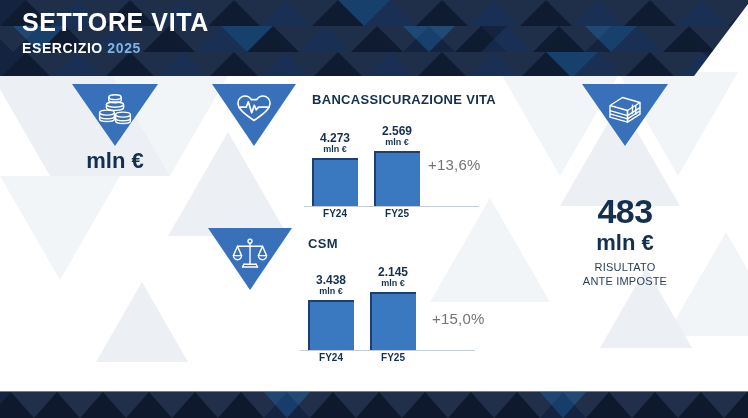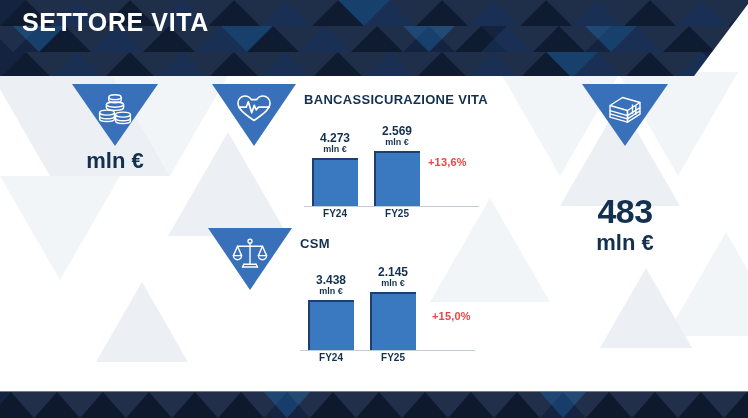--- a/index.html
+++ b/index.html
@@ -70,21 +70,21 @@
   .chart-block{position:absolute;z-index:6;}
   #chart-bancassicurazione{left:212px;top:84px;width:300px;height:140px;}
   #chart-csm{left:208px;top:228px;width:300px;height:148px;}
 
   .chart-icon{
     position:absolute;left:0;top:0;width:84px;height:62px;background:#3871b9;
     clip-path:polygon(0 0, 100% 0, 50% 100%);
   }
   .chart-icon svg{position:absolute;left:50%;top:9px;transform:translateX(-50%);}
   .chart-title{
-    position:absolute;left:92px;top:8px;
+    position:absolute;left:100px;top:8px;
     font-size:13px;font-weight:bold;color:#14304f;letter-spacing:.3px;
   }
 
   .plot{position:absolute;left:92px;top:30px;width:210px;height:110px;}
   .bars{position:absolute;left:0;bottom:18px;height:86px;width:160px;}
   .bar-wrap{position:absolute;bottom:0;width:46px;text-align:center;}
   .bar-wrap.b1{left:8px;}
   .bar-wrap.b2{left:70px;}
   .bar-lbl{font-size:12px;font-weight:bold;color:#14304f;line-height:1.05;white-space:nowrap;}
   .bar-unit{font-size:9px;font-weight:bold;color:#14304f;line-height:1.1;margin-top:1px;}
@@ -92,21 +92,21 @@
     width:46px;background:#3a79bf;margin:3px auto 0;
     border-top:2px solid #1d3f70;border-left:2px solid #1d3f70;
     box-sizing:border-box;
   }
   .axis{position:absolute;left:0;bottom:17px;width:175px;height:1px;background:#c3cbd4;}
   .tick-row{position:absolute;left:0;bottom:2px;width:160px;height:14px;}
   .tick{position:absolute;width:46px;text-align:center;font-size:10px;font-weight:bold;color:#14304f;}
   .tick.b1{left:8px;}
   .tick.b2{left:70px;}
   .delta{
-    position:absolute;font-size:11px;font-weight:bold;color:#ef4444;letter-spacing:.2px;
+    position:absolute;font-size:15px;font-weight:normal;color:#737373;letter-spacing:.2px;
   }
   #chart-bancassicurazione .delta{left:216px;top:72px;}
   #chart-csm .delta{left:224px;top:82px;}
 </style>
 </head>
 <body>
 
 <div id="root">
 
   <div class="bg-layer">
@@ -208,20 +208,21 @@
       <div class="hm b" style="left:546px;top:52px;"></div>
       <div class="hm n" style="left:572px;top:52px;"></div>
       <div class="hm d" style="left:598px;top:52px;"></div>
       <div class="hm u" style="left:624px;top:52px;"></div>
       <div class="hm d" style="left:650px;top:52px;"></div>
       <div class="hm n" style="left:676px;top:52px;"></div>
     </div>
 
     <div class="header-text">
       <div class="h-title">SETTORE VITA</div>
+      <div class="h-sub"><span>ESERCIZIO </span><span class="yr">2025</span></div>
     </div>
   </div>
 
   <div class="kpi" id="kpi-left">
     <div class="kpi-icon">
       <svg width="36" height="32" viewBox="0 0 36 32">
         <g fill="none" stroke="#ffffff" stroke-width="1.4">
           <ellipse cx="18" cy="4.2" rx="6.2" ry="2.4"></ellipse>
           <path d="M11.8 4.2v3.1c0 1.3 2.8 2.4 6.2 2.4s6.2-1.1 6.2-2.4V4.2"></path>
           <ellipse cx="18" cy="11.6" rx="8.6" ry="2.6"></ellipse>
@@ -249,20 +250,24 @@
           <path d="M34 14.4v3.4l-12.5 8v-3.4"></path>
           <path d="M4 21 v3.2l17.5 5V26"></path>
           <path d="M34 18 v3.2l-12.5 8V26"></path>
           <path d="M26.5 11.6v9.2"></path>
           <path d="M29.8 12.6v9.2"></path>
         </g>
       </svg>
     </div>
     <div class="kpi-val">483</div>
     <div class="kpi-unit">mln €</div>
+    <div class="kpi-cap">
+      <span>RISULTATO</span><br>
+      <span>ANTE IMPOSTE</span>
+    </div>
   </div>
 
   <div class="chart-block" id="chart-bancassicurazione">
     <div class="chart-icon">
       <svg width="38" height="30" viewBox="0 0 38 30">
         <path d="M19 27.5C9 20.5 3 15.8 3 10.2 3 6 6.2 3 10 3c3 0 5.1 1.7 6.3 3.6h5.4C22.9 4.7 25 3 28 3c3.8 0 7 3 7 7.2 0 5.6-6 10.3-16 17.3z" fill="none" stroke="#ffffff" stroke-width="1.6" stroke-linejoin="round"></path>
         <path d="M4 14.2h7.2l2.1-5.4 3.4 11 2.6-7.4 2 4.4 2.1-2.6h10.6" fill="none" stroke="#ffffff" stroke-width="1.7" stroke-linecap="round" stroke-linejoin="round"></path>
       </svg>
     </div>
     <div class="chart-title">BANCASSICURAZIONE VITA</div>

